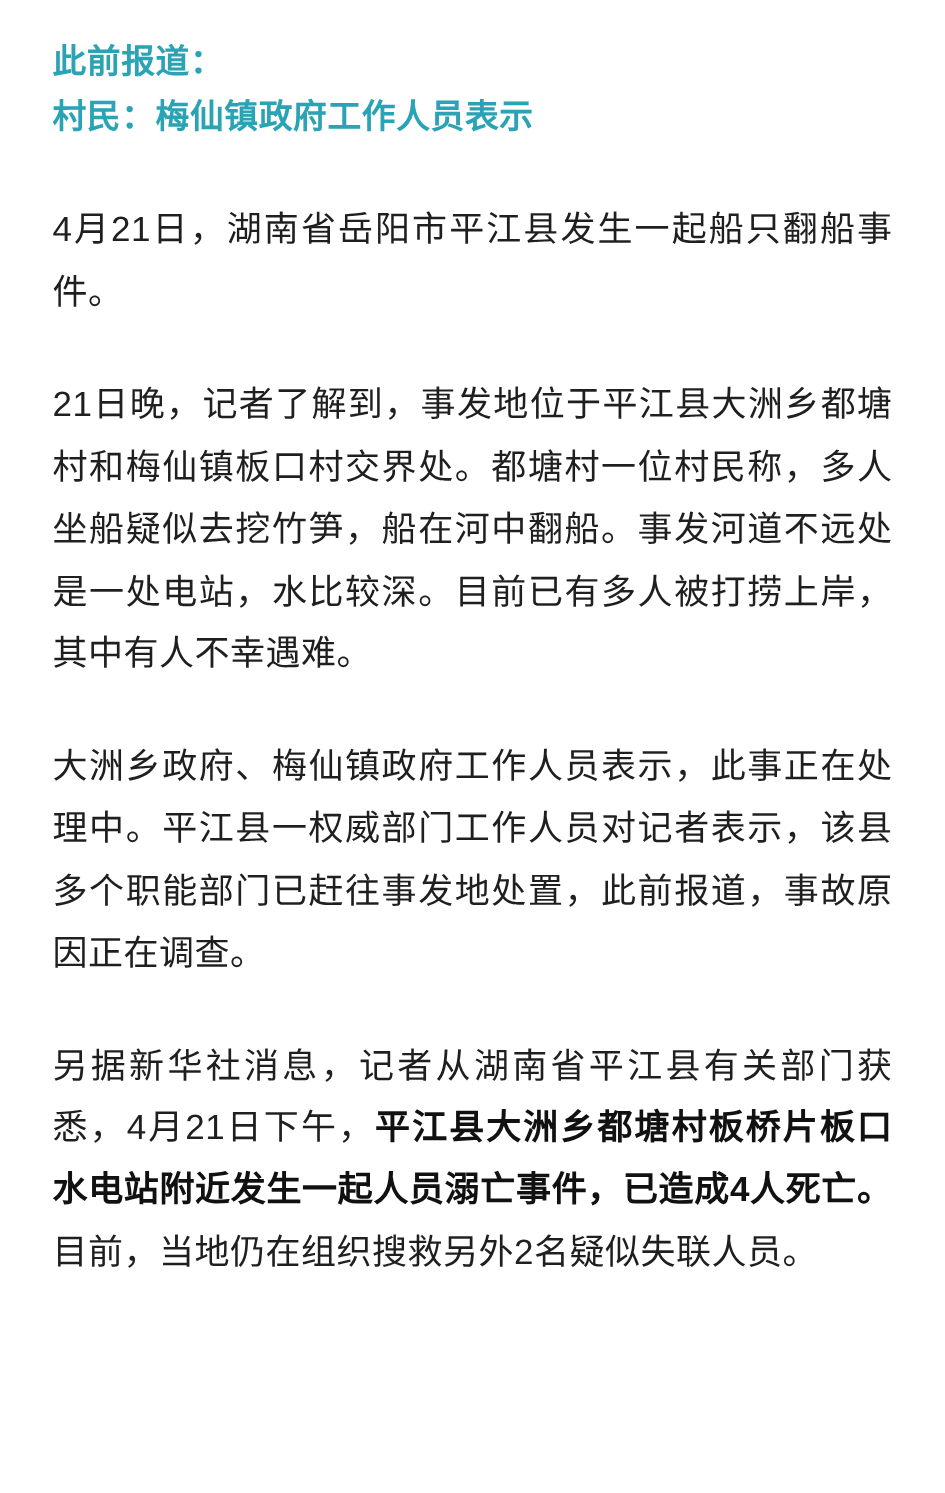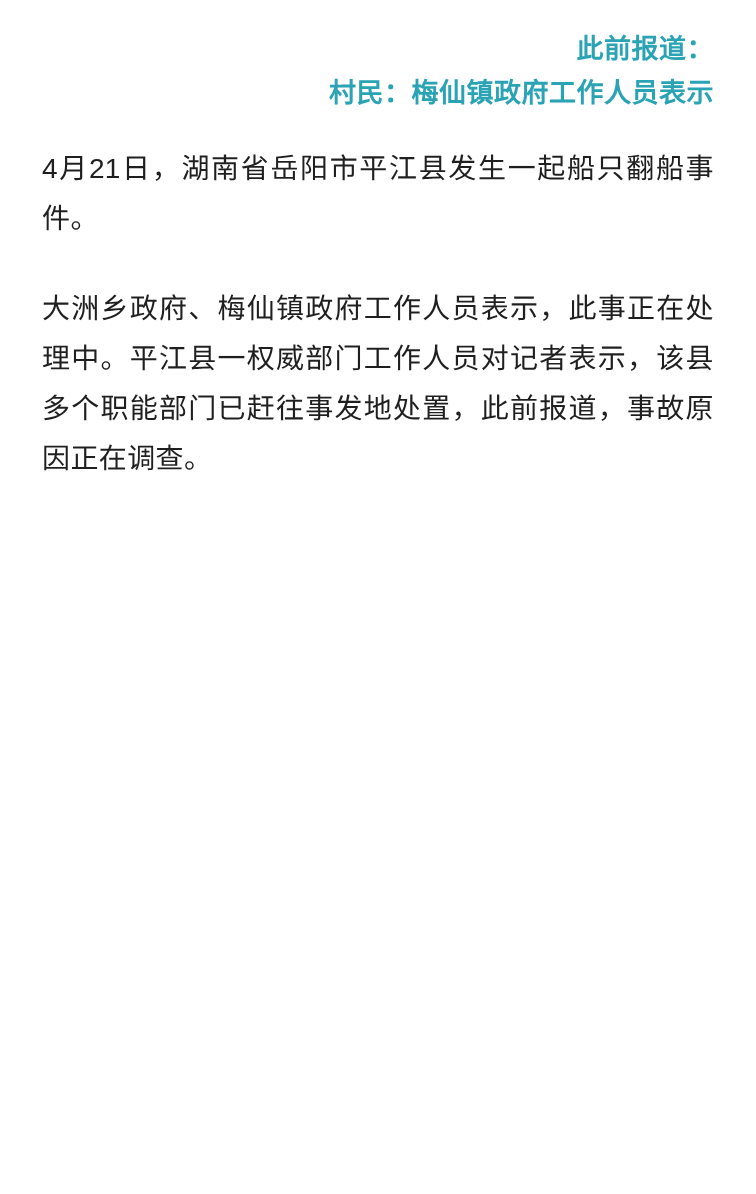--- a/index.html
+++ b/index.html
@@ -16,22 +16,21 @@
     -webkit-font-smoothing: antialiased;
   }
   .page {
     box-sizing: border-box;
     width: 756px;
     min-height: 1194px;
     padding: 28px 42px 20px 42px;
     background: #ffffff;
   }
   .lead-block {
-    margin: 0 0 29px 0;
-    text-align: right;
+    margin: 0 0 44px 0;
   }
   .lead-line {
     color: #2aa3b5;
     font-weight: bold;
     font-size: 27px;
     line-height: 1.62;
     letter-spacing: 0.5px;
     margin: 0;
   }
   .para {
@@ -58,17 +57,23 @@
   <div class="lead-block">
     <p class="lead-line">此前报道：</p>
     <p class="lead-line">村民：梅仙镇政府工作人员表示</p>
   </div>
 
   <div class="body">
     <p class="para">
       <span>4月21日，湖南省岳阳市平江县发生一起船只翻船事件。</span>
     </p>
     <p class="para">
+      <span>21日晚，记者了解到，事发地位于平江县大洲乡都塘村和梅仙镇板口村交界处。都塘村一位村民称，多人坐船疑似去挖竹笋，船在河中翻船。事发河道不远处是一处电站，水比较深。目前已有多人被打捞上岸，其中有人不幸遇难。</span>
+    </p>
+    <p class="para">
       <span>大洲乡政府、梅仙镇政府工作人员表示，此事正在处理中。平江县一权威部门工作人员对记者表示，该县多个职能部门已赶往事发地处置，此前报道，事故原因正在调查。</span>
+    </p>
+    <p class="para">
+      <span>另据新华社消息，记者从湖南省平江县有关部门获悉，4月21日下午，</span><span class="em">平江县大洲乡都塘村板桥片板口水电站附近发生一起人员溺亡事件，已造成4人死亡。</span><span>目前，当地仍在组织搜救另外2名疑似失联人员。</span>
     </p>
   </div>
 
 </div>
 
 </body></html>

